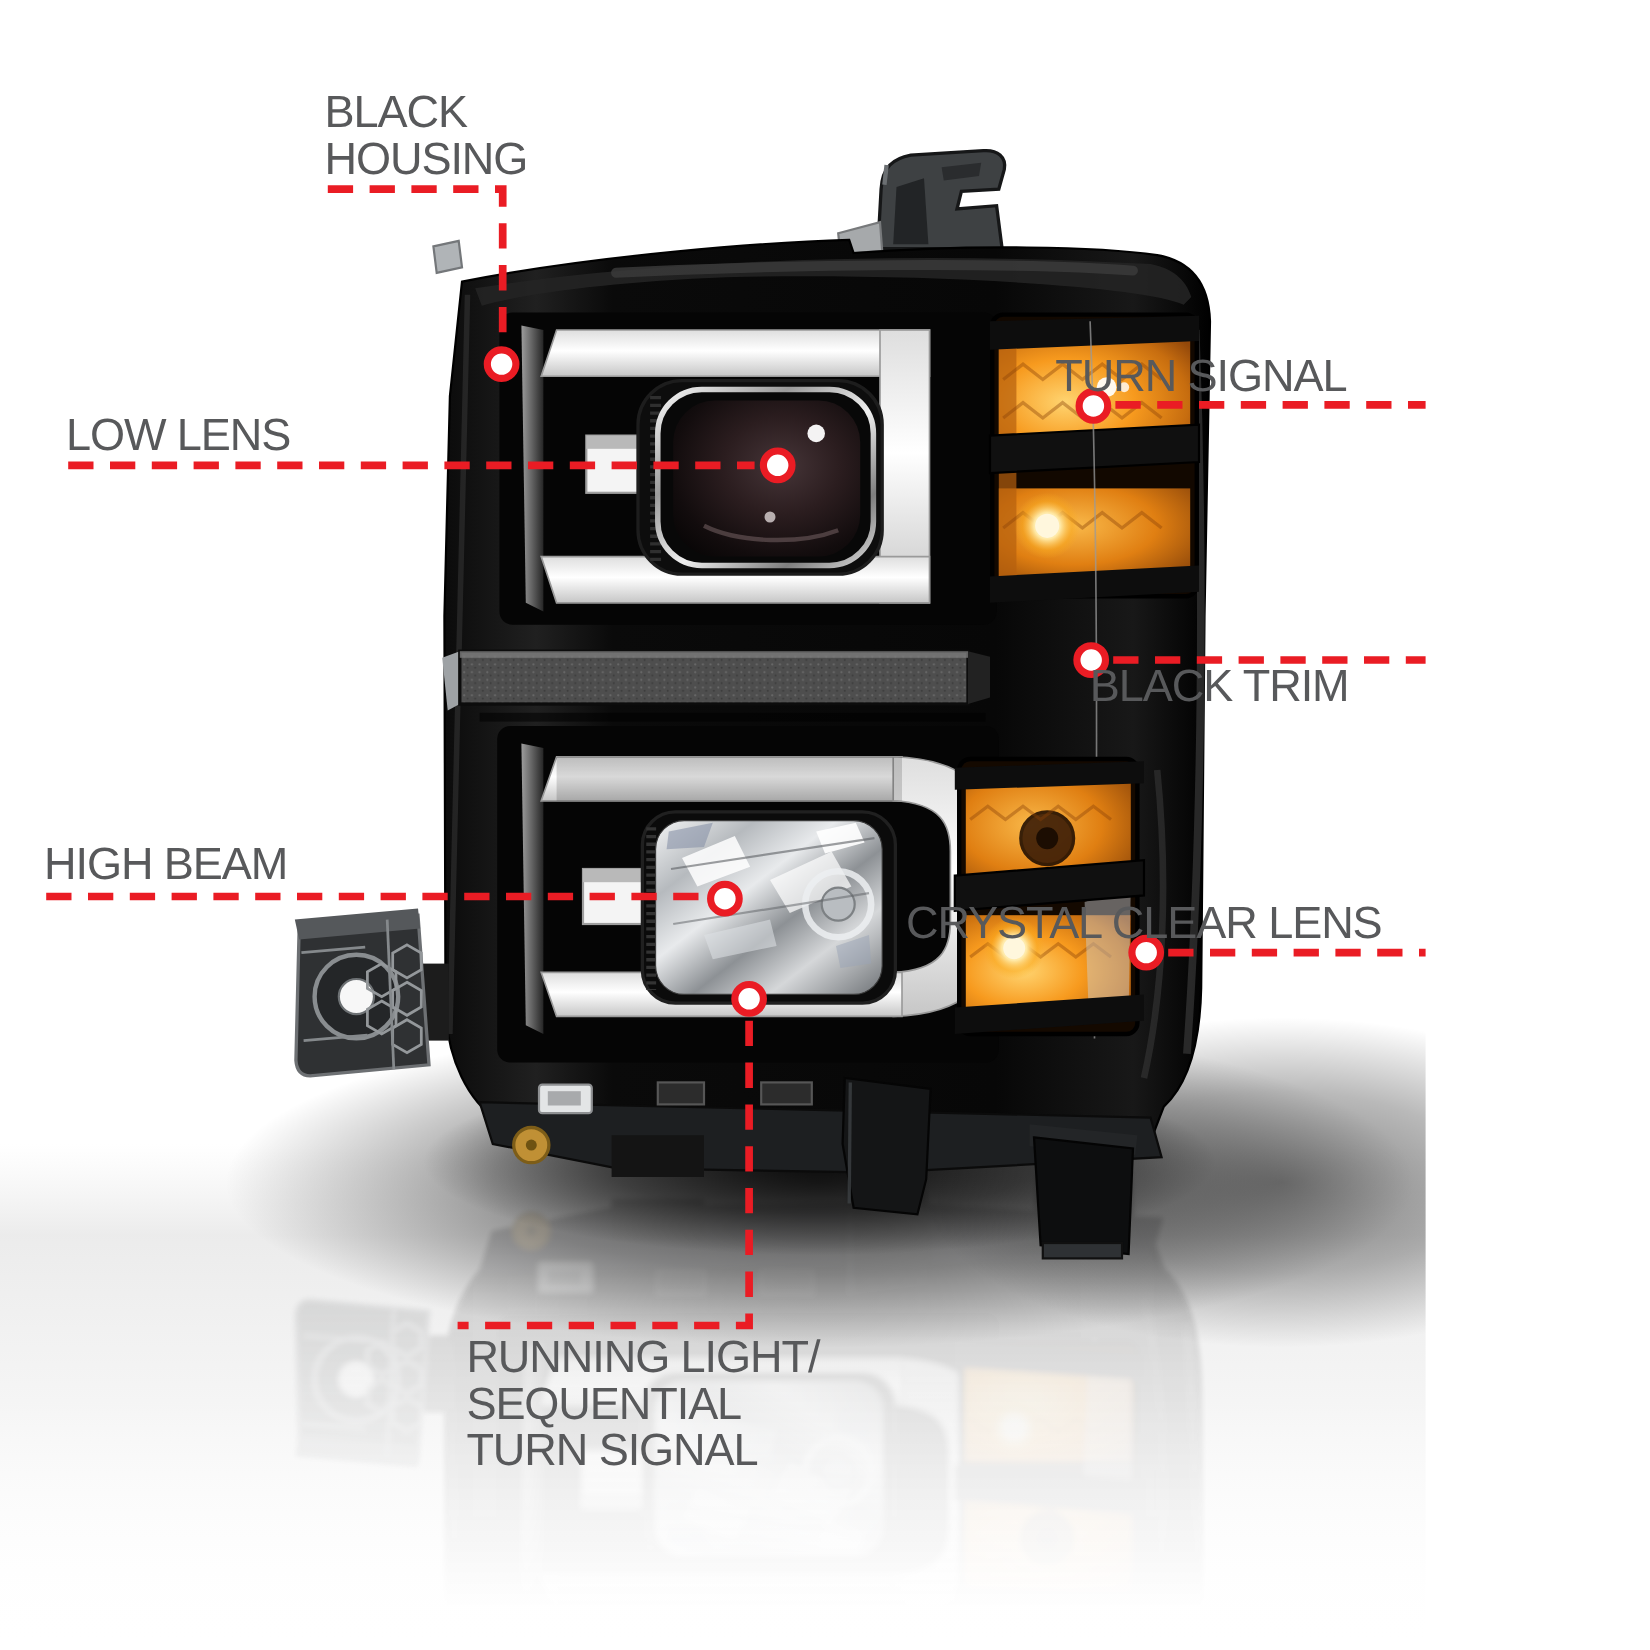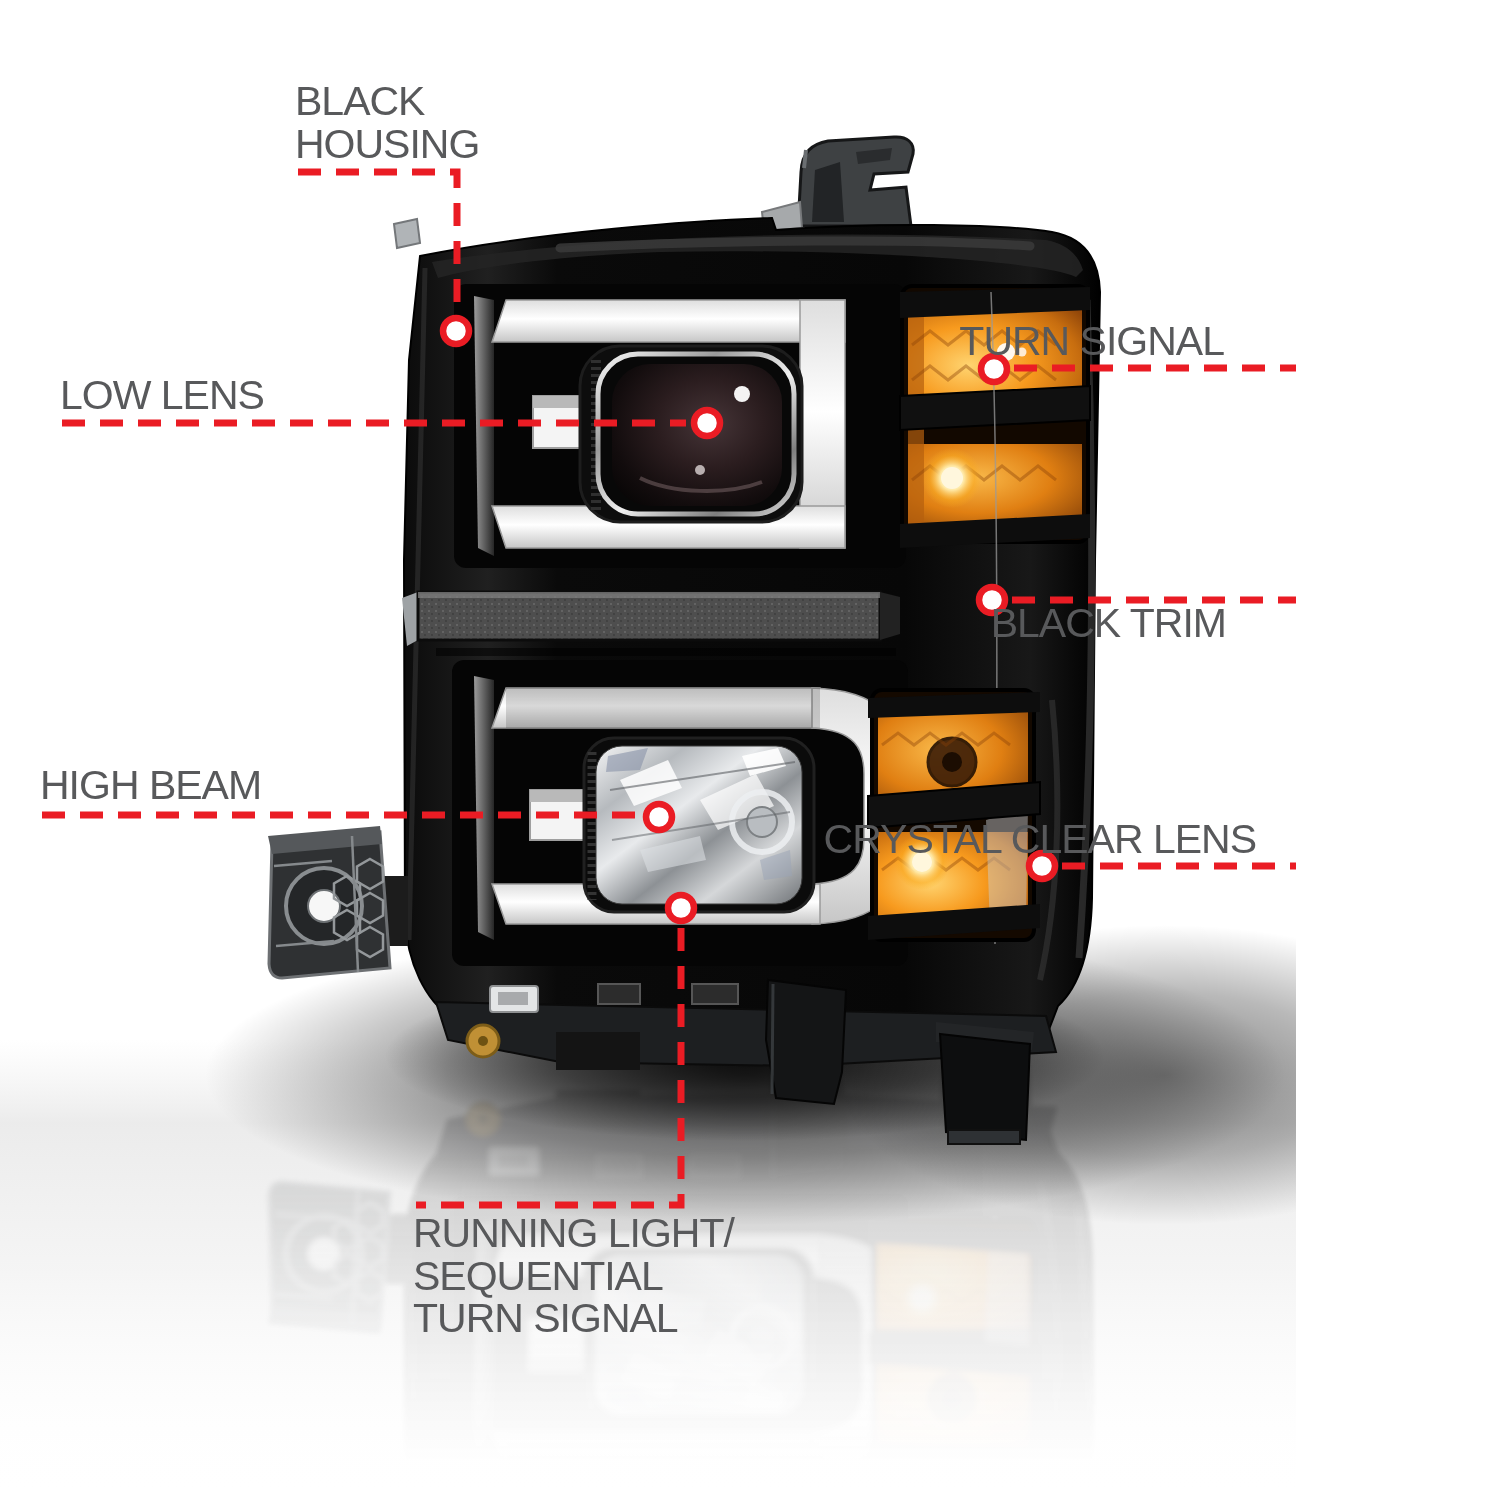--- a/index.html
+++ b/index.html
@@ -295,17 +295,17 @@
     </g>
   </svg>
 
   <div class="callout-label" style="left:295px;top:80px;">BLACK
 HOUSING</div>
   <div class="callout-label" style="left:60px;top:374px;">LOW LENS</div>
   <div class="callout-label align-right" style="right:72px;top:320px;">TURN SIGNAL</div>
   <div class="callout-label align-right" style="right:70px;top:554px;margin-top:48px;">BLACK TRIM</div>
   <div class="callout-label align-right" style="right:40px;top:818px;">CRYSTAL CLEAR LENS</div>
   <div class="callout-label" style="left:40px;top:764px;">HIGH BEAM</div>
-  <div class="callout-label" style="left:413px;top:1212px;">RUNNING LIGHT/
+  <div class="callout-label" style="left:424px;top:1212px;">RUNNING LIGHT/
 SEQUENTIAL
 TURN SIGNAL</div>
 
 </div>
 
 </body></html>

